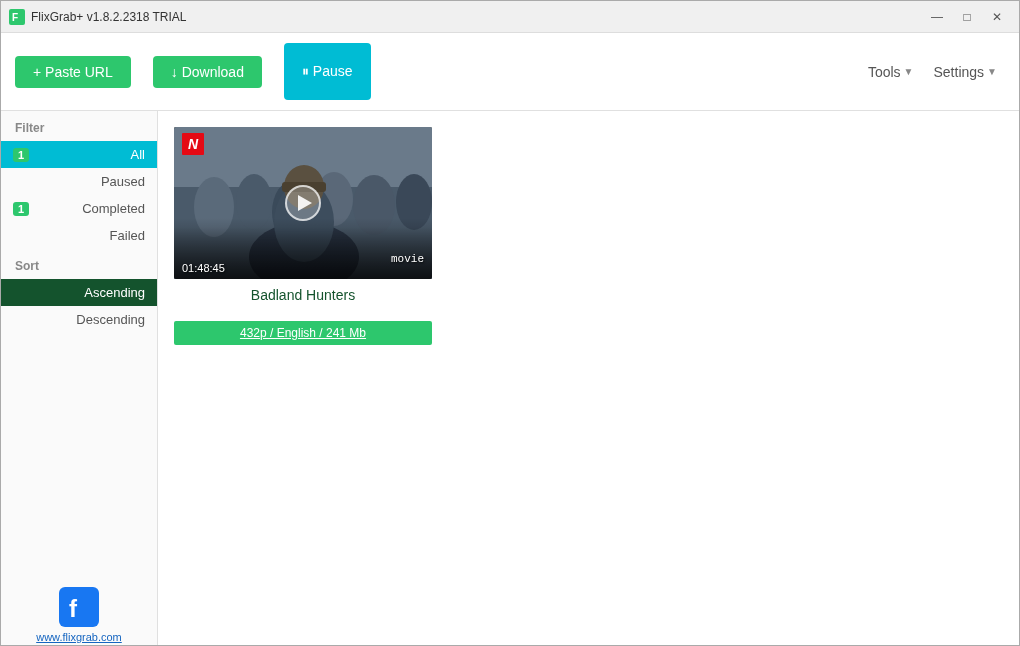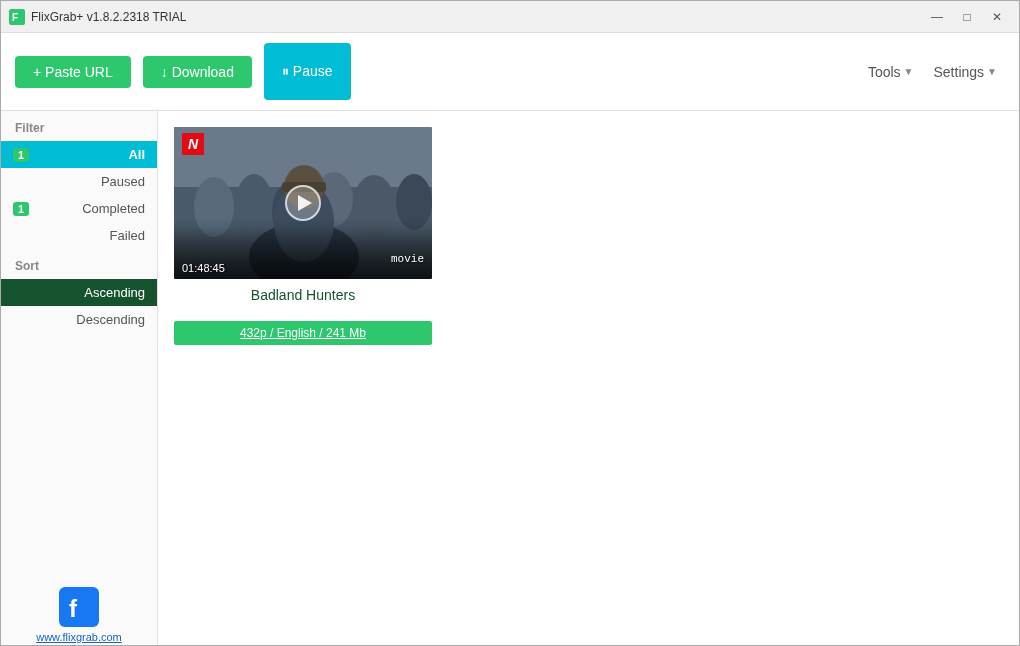--- a/index.html
+++ b/index.html
@@ -54,21 +54,21 @@
       justify-content: center;
     }
 
     
     .toolbar {
       display: flex;
       align-items: center;
       background: #fff;
       padding: 10px 14px;
       border-bottom: 1px solid #e0e0e0;
-      gap: 12px;
+      gap: 22px;
     }
     .btn-paste {
       background: #2dc76d;
       color: #fff;
       border: none;
       padding: 8px 18px;
       border-radius: 4px;
       cursor: pointer;
       font-size: 14px;
       font-weight: 500;
@@ -148,21 +148,21 @@
     .filter-item {
       display: flex;
       align-items: center;
       padding: 6px 12px;
       cursor: pointer;
       position: relative;
     }
     .filter-item.active {
       background: #00bcd4;
     }
-    .filter-item.active .filter-label { color: #fff; font-weight: bold; }
+    .filter-item.active .filter-label { color: #fff; }
     .filter-label {
       flex: 1;
       text-align: right;
       color: #555;
       font-size: 13px;
     }
     .filter-badge {
       background: #2dc76d;
       color: #fff;
       border-radius: 3px;

